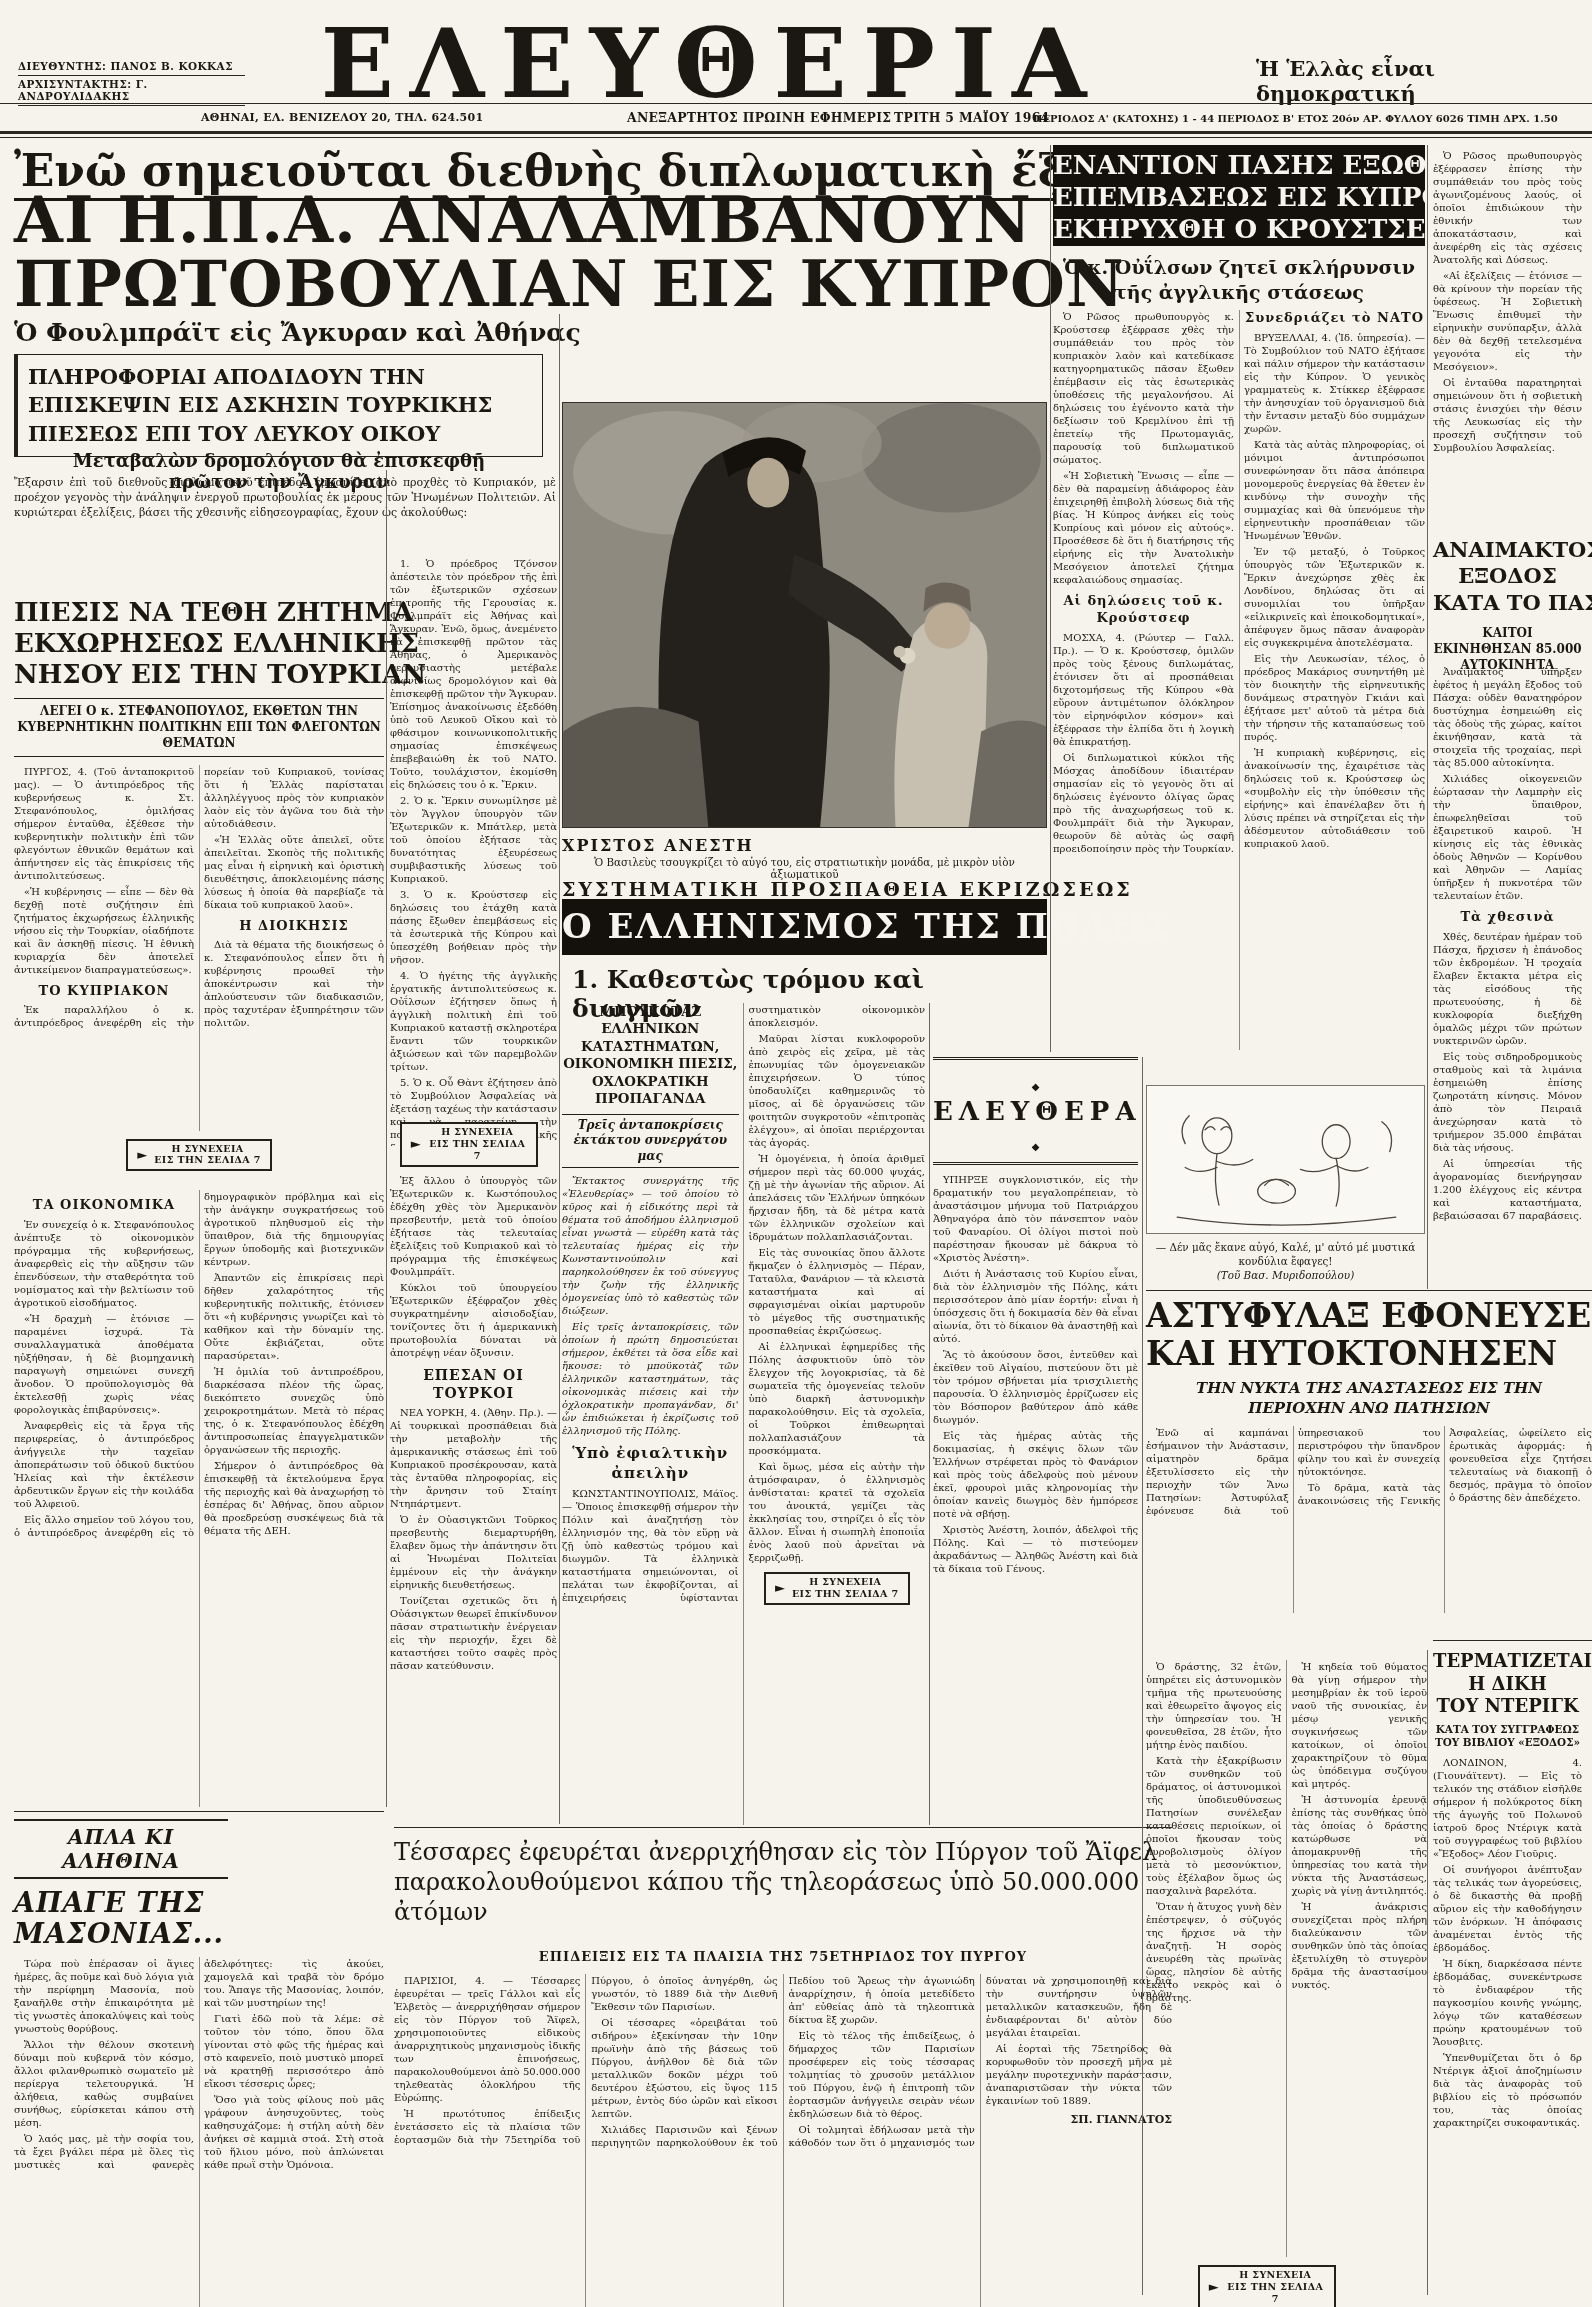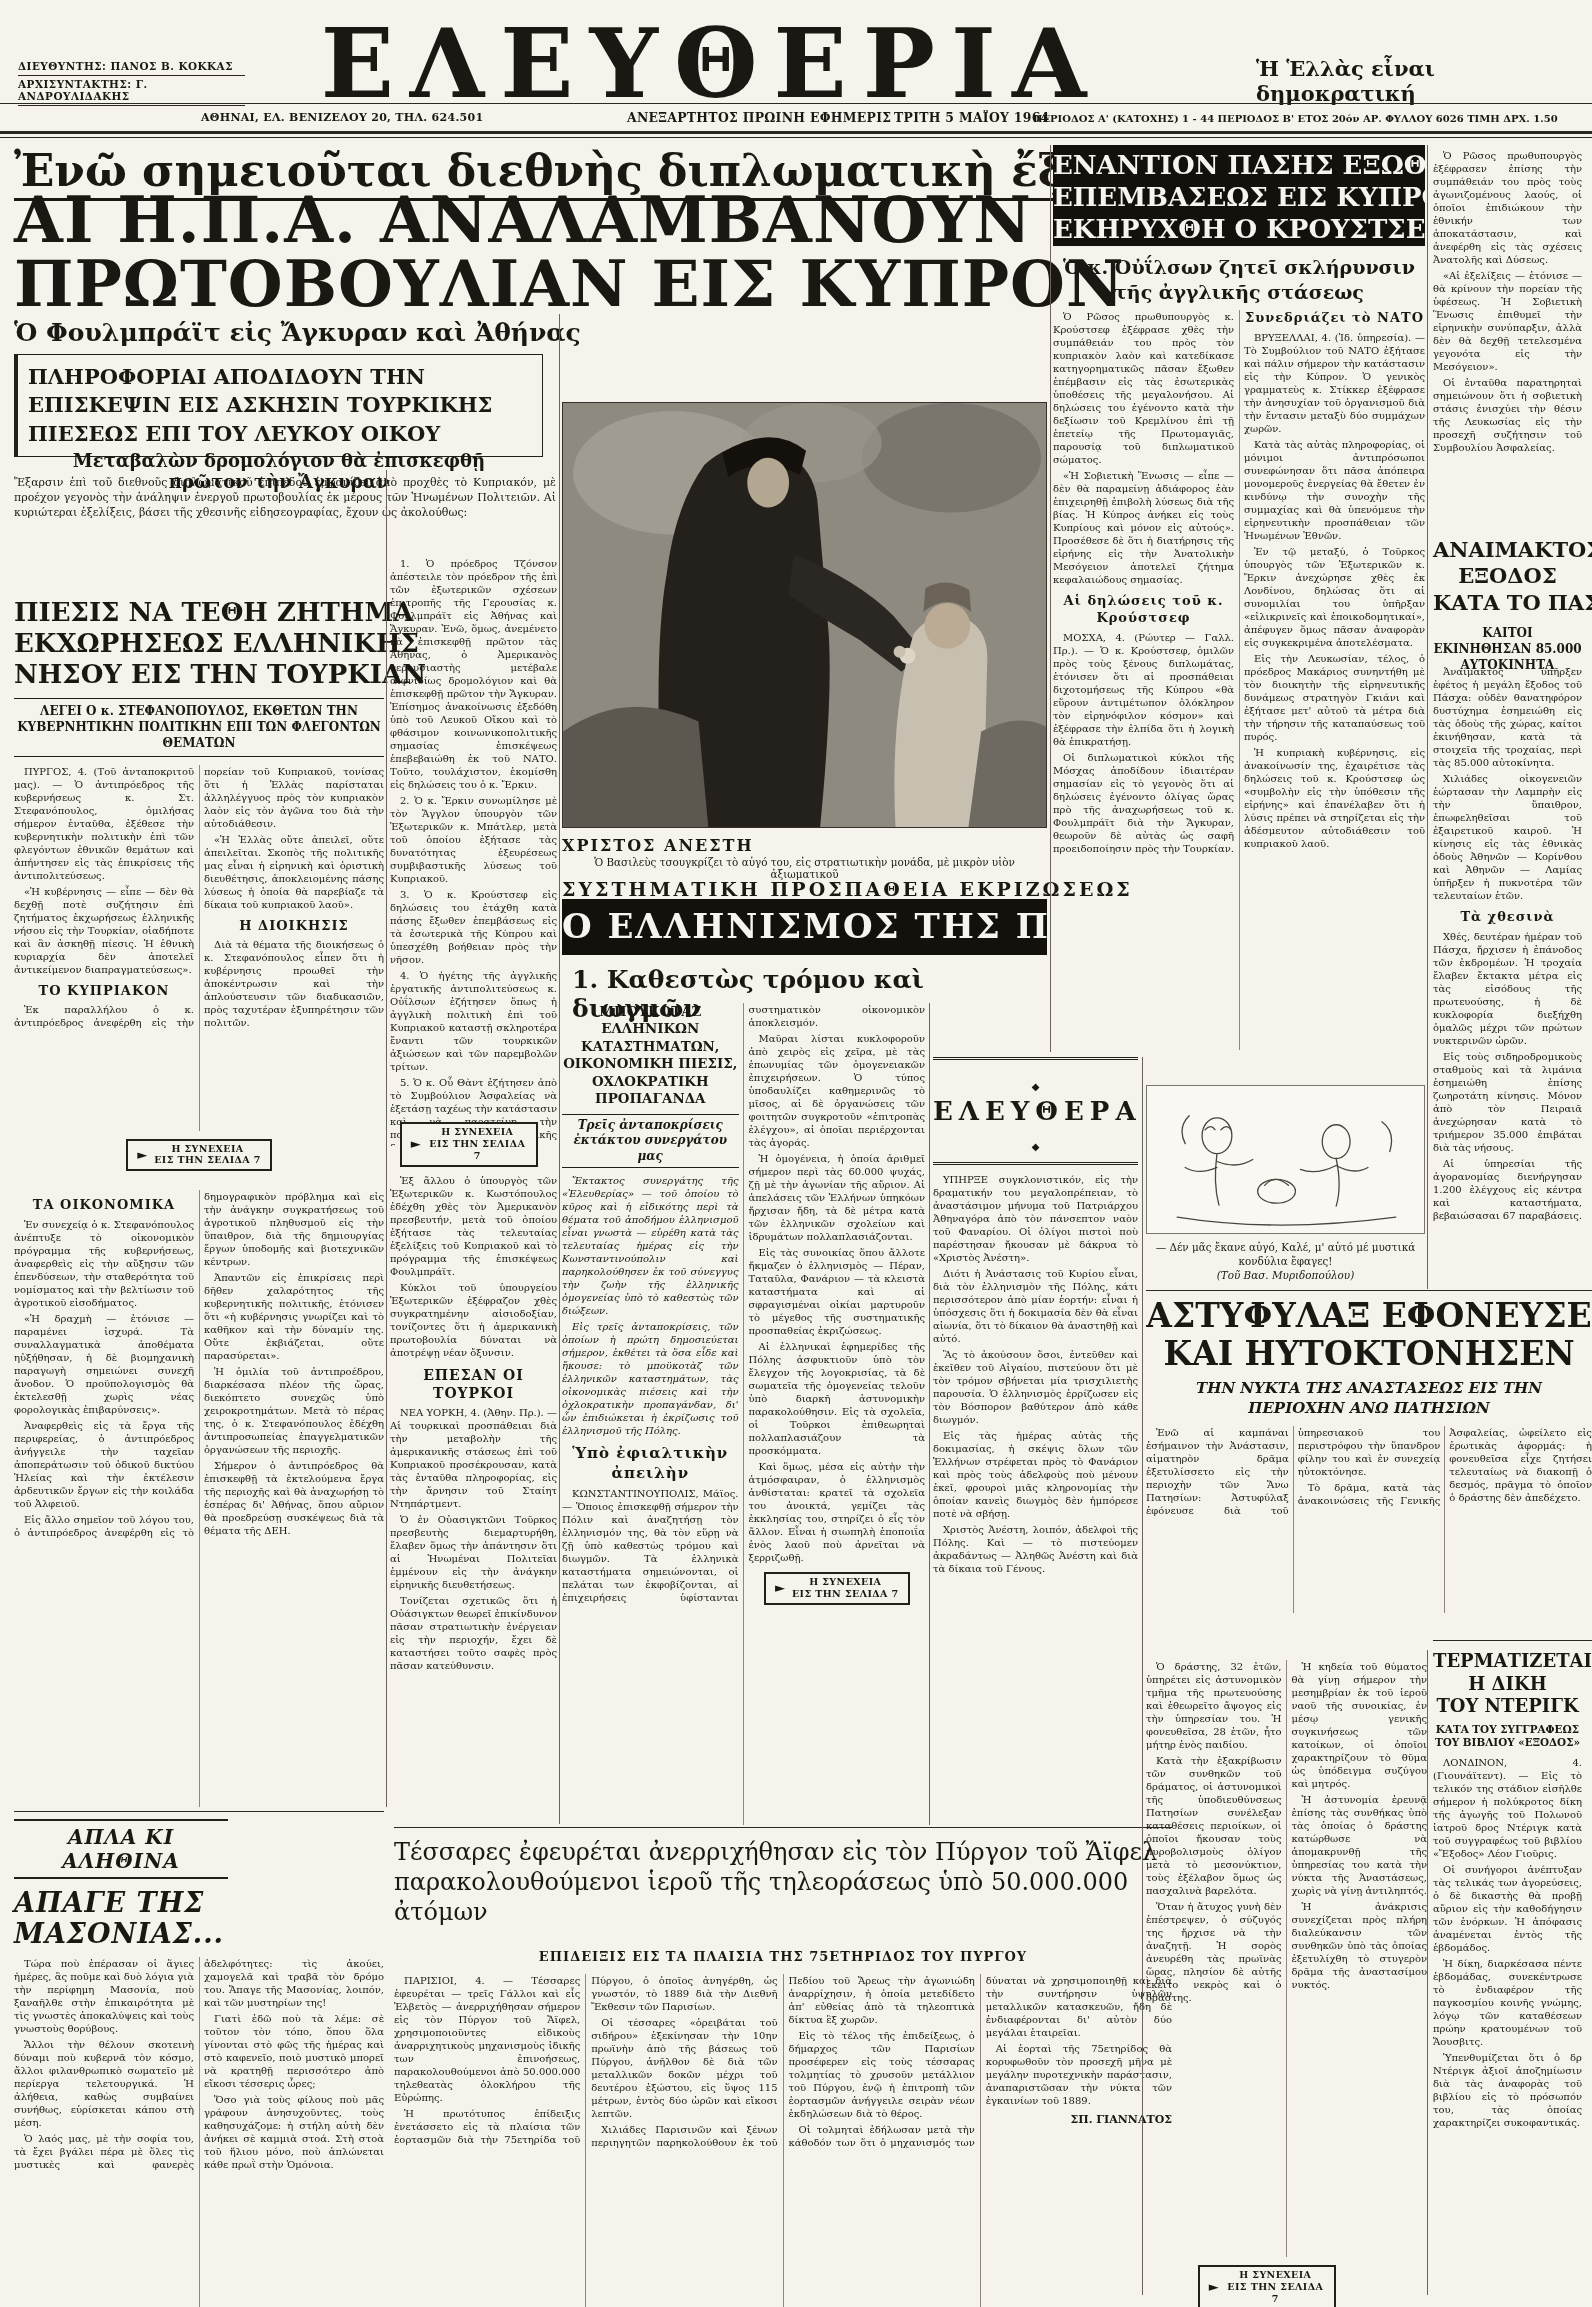--- a/index.html
+++ b/index.html
@@ -50,21 +50,21 @@
   .cart-cap{font-size:10.4px;text-align:center;line-height:1.35}
   .rubric{width:214px;border-top:2px solid #23201a;border-bottom:2px solid #23201a;text-align:center;font-size:20px;font-weight:bold;font-style:italic;padding:4px 0;letter-spacing:1px}
   .masonia-title{font-size:27px;font-weight:bold;font-style:italic;letter-spacing:1px}
   .eiffel-hl{font-size:24px;font-weight:normal;line-height:1.25;text-align:left}
   .eiffel-sub{font-size:13px;font-weight:bold;text-align:center;letter-spacing:1px;margin-top:22px}
   .sig{text-align:right;font-weight:bold;font-size:11px;margin-top:6px}
   .easter-hl div{font-size:21px;font-weight:bold;text-align:center;line-height:1.25;white-space:nowrap}
   .easter-deck{font-size:12px;font-weight:bold;text-align:center;line-height:1.35}
   .dering-hl div{font-size:18px;font-weight:bold;text-align:center;line-height:1.25;white-space:nowrap}
   .dering-deck{font-size:10.4px;font-weight:bold;text-align:center;line-height:1.3;margin-top:5px}
-  .astyf-hl div{font-size:33px;font-weight:bold;text-align:center;line-height:38px;white-space:nowrap}
+  .astyf-hl div{font-size:33px;font-weight:bold;text-align:left;line-height:38px;white-space:nowrap}
   .astyf-deck{font-size:15px;font-weight:bold;font-style:italic;text-align:center;line-height:1.3;margin-top:6px}
   .stef-hl div{font-size:26px;font-weight:bold;line-height:31px;white-space:nowrap}
   .stef-deck{font-size:12px;font-weight:bold;text-align:center;line-height:1.35;border-top:1px solid #23201a;border-bottom:1px solid #23201a;padding:4px 2px;margin:8px 0}
   .kh-deck{font-size:19px;font-weight:bold;text-align:center;line-height:1.3}
 </style>
 </head>
 <body>
 
 <header class="abs" style="left:0;top:0;width:1592px;height:139px">
   <div class="abs" style="left:18px;top:58px;width:227px">
@@ -380,21 +380,21 @@
         <p>Γιατὶ ἐδῶ ποὺ τὰ λέμε: σὲ τοῦτον τὸν τόπο, ὅπου ὅλα γίνονται στὸ φῶς τῆς ἡμέρας καὶ στὸ καφενεῖο, ποιὸ μυστικὸ μπορεῖ νὰ κρατηθῇ περισσότερο ἀπὸ εἴκοσι τέσσερις ὧρες;</p>
         <p>Ὅσο γιὰ τοὺς φίλους ποὺ μᾶς γράφουν ἀνησυχοῦντες, τοὺς καθησυχάζομε: ἡ στήλη αὐτὴ δὲν ἀνήκει σὲ καμμιὰ στοά. Στὴ στοὰ τοῦ ἥλιου μόνο, ποὺ ἁπλώνεται κάθε πρωῒ στὴν Ὁμόνοια.</p>
       </div>
   </div>
 </div>
 
 <div class="hrule" style="left:394px;top:1827px;width:778px;height:1px"></div>
 <div class="abs" style="left:394px;top:1837px;width:778px">
   <div class="eiffel-hl">
     <div>Τέσσαρες ἐφευρέται ἀνερριχήθησαν εἰς τὸν Πύργον τοῦ Ἄϊφελ</div>
-    <div>παρακολουθούμενοι ἱεροῦ τῆς τηλεοράσεως ὑπὸ 50.000.000 ἀτόμων</div>
+    <div>παρακολουθούμενοι κάπου τῆς τηλεοράσεως ὑπὸ 50.000.000 ἀτόμων</div>
   </div>
   <div class="eiffel-sub">ΕΠΙΔΕΙΞΙΣ ΕΙΣ ΤΑ ΠΛΑΙΣΙΑ ΤΗΣ 75ΕΤΗΡΙΔΟΣ ΤΟΥ ΠΥΡΓΟΥ</div>
   <div class="bt cols4" style="margin-top:10px;height:366px;overflow:hidden">
     <div>
         <p>ΠΑΡΙΣΙΟΙ, 4. — Τέσσαρες ἐφευρέται — τρεῖς Γάλλοι καὶ εἷς Ἐλβετὸς — ἀνερριχήθησαν σήμερον εἰς τὸν Πύργον τοῦ Ἄϊφελ, χρησιμοποιοῦντες εἰδικοὺς ἀναρριχητικοὺς μηχανισμοὺς ἰδικῆς των ἐπινοήσεως, παρακολουθούμενοι ἀπὸ 50.000.000 τηλεθεατὰς ὁλοκλήρου τῆς Εὐρώπης.</p>
         <p>Ἡ πρωτότυπος ἐπίδειξις ἐνετάσσετο εἰς τὰ πλαίσια τῶν ἑορτασμῶν διὰ τὴν 75ετηρίδα τοῦ Πύργου, ὁ ὁποῖος ἀνηγέρθη, ὡς γνωστόν, τὸ 1889 διὰ τὴν Διεθνῆ Ἔκθεσιν τῶν Παρισίων.</p>
         <p>Οἱ τέσσαρες «ὀρειβάται τοῦ σιδήρου» ἐξεκίνησαν τὴν 10ην πρωϊνὴν ἀπὸ τῆς βάσεως τοῦ Πύργου, ἀνῆλθον δὲ διὰ τῶν μεταλλικῶν δοκῶν μέχρι τοῦ δευτέρου ἐξώστου, εἰς ὕψος 115 μέτρων, ἐντὸς δύο ὡρῶν καὶ εἴκοσι λεπτῶν.</p>
         <p>Χιλιάδες Παρισινῶν καὶ ξένων περιηγητῶν παρηκολούθουν ἐκ τοῦ Πεδίου τοῦ Ἄρεως τὴν ἀγωνιώδη ἀναρρίχησιν, ἡ ὁποία μετεδίδετο ἀπ' εὐθείας ἀπὸ τὰ τηλεοπτικὰ δίκτυα ἓξ χωρῶν.</p>
         <p>Εἰς τὸ τέλος τῆς ἐπιδείξεως, ὁ δήμαρχος τῶν Παρισίων προσέφερεν εἰς τοὺς τέσσαρας τολμητίας τὸ χρυσοῦν μετάλλιον τοῦ Πύργου, ἐνῷ ἡ ἐπιτροπὴ τῶν ἑορτασμῶν ἀνήγγειλε σειρὰν νέων ἐκδηλώσεων διὰ τὸ θέρος.</p>
         <p>Οἱ τολμηταὶ ἐδήλωσαν μετὰ τὴν κάθοδόν των ὅτι ὁ μηχανισμός των δύναται νὰ χρησιμοποιηθῇ καὶ διὰ τὴν συντήρησιν ὑψηλῶν μεταλλικῶν κατασκευῶν, ἤδη δὲ ἐνδιαφέρονται δι' αὐτὸν δύο μεγάλαι ἑταιρεῖαι.</p>

